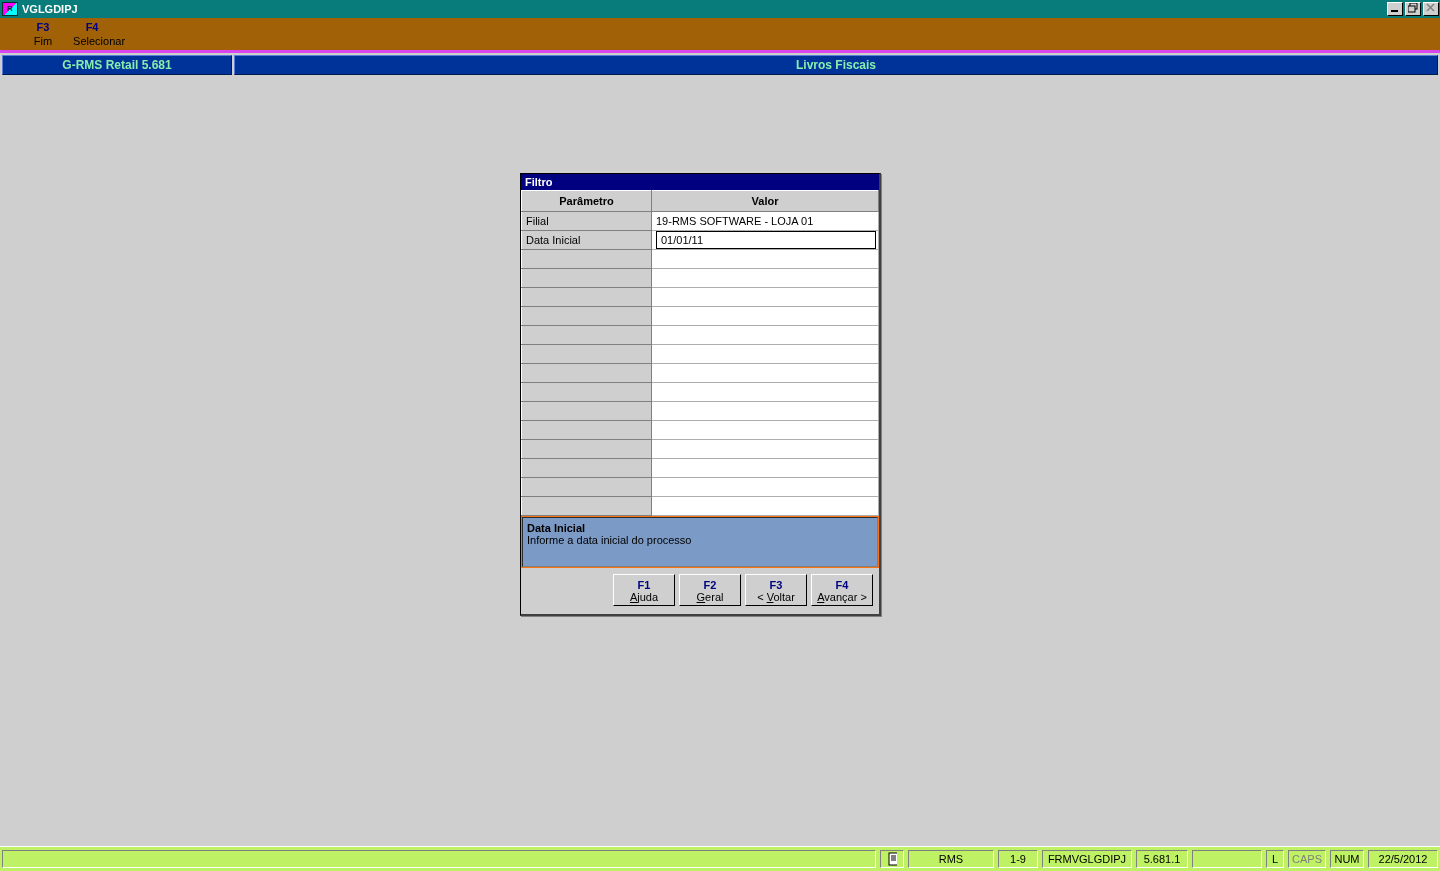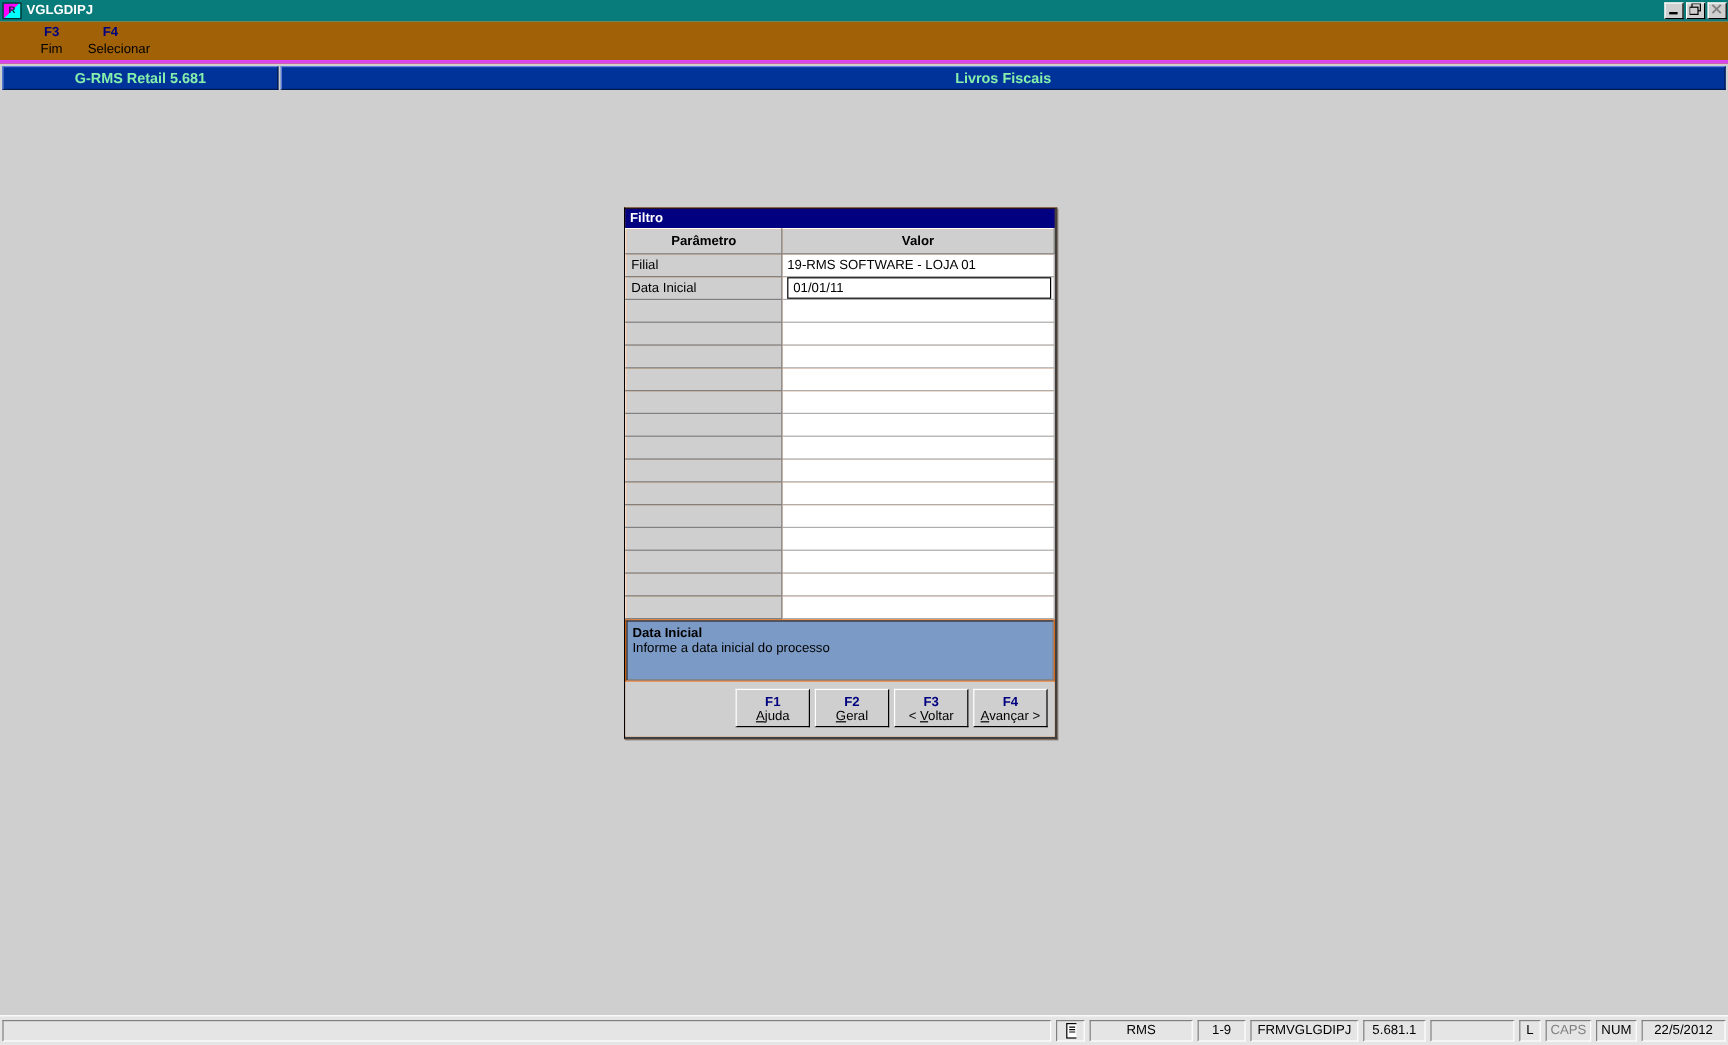--- a/index.html
+++ b/index.html
@@ -195,21 +195,21 @@
   .fbtn .fn { color:#000080; font-weight:bold; display:block; margin-top:2px;text-align:center; }
   .fbtn .lbl { display:block; }
   .fbtn .lbl u { text-decoration: underline; }
   
   .statusbar {
     position: absolute;
     bottom: 0;
     left: 0;
     right: 0;
     height: 24px;
-    background: #e5e5e5;
+    background: #bef264;
     border-top: 1px solid #fff;
     display: flex;
     align-items: center;
     font-size: 11px;
   }
   .statuscell {
     border: 1px solid #808080;
     border-top-color:#808080;
     border-left-color:#808080;
     border-right-color:#fff;

